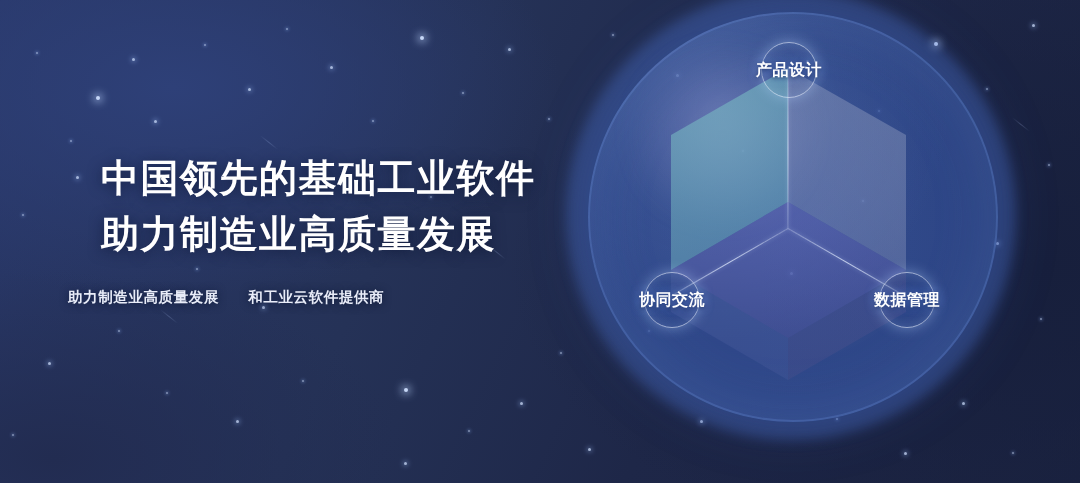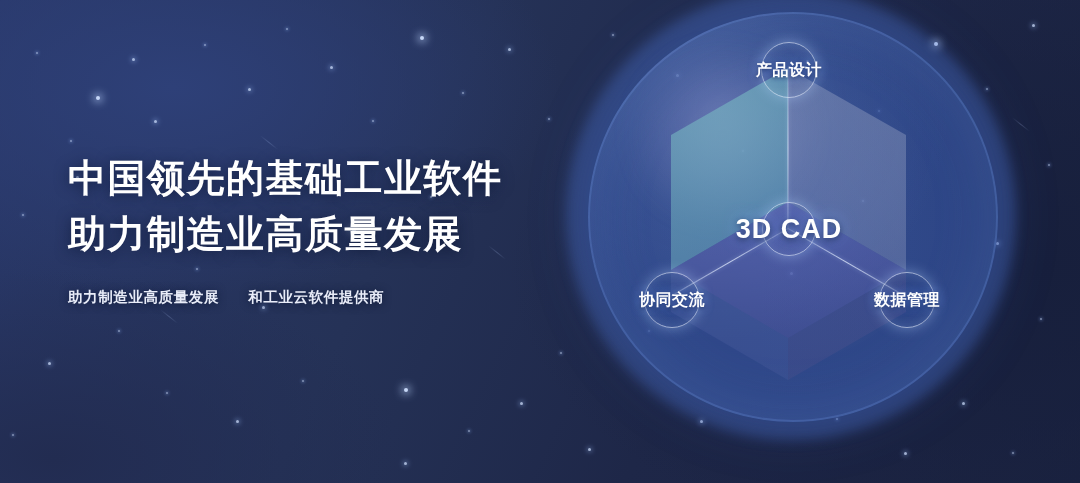--- a/index.html
+++ b/index.html
@@ -46,20 +46,21 @@
     width: 470px;
   }
   .headline {
     color: #ffffff;
     font-size: 38px;
     font-weight: bold;
     line-height: 56px;
     letter-spacing: 1.5px;
     text-shadow: 0 2px 14px rgba(10,20,50,.7);
     white-space: nowrap;
+    margin-left: 33px;
   }
   .subline {
     margin-top: 26px;
     color: #e8ecf8;
     font-size: 14.5px;
     font-weight: bold;
     letter-spacing: .6px;
     text-shadow: 0 1px 8px rgba(10,20,50,.8);
     white-space: nowrap;
   }
@@ -262,23 +263,20 @@
       <div class="face face-lower-right"></div>
     </div>
 
     <div class="link" style="left:212px; top:238px; width:160px; transform: rotate(-90deg);"></div>
     <div class="link" style="left:212px; top:238px; width:135px; transform: rotate(150deg);"></div>
     <div class="link" style="left:212px; top:238px; width:135px; transform: rotate(30deg);"></div>
 
     <div class="node node-top">
       <span class="node-label">产品设计</span>
     </div>
-    <div class="node node-center">
-      <span class="node-label">3D CAD</span>
-    </div>
     <div class="node node-br">
       <span class="node-label">数据管理</span>
     </div>
     <div class="node node-bl">
       <span class="node-label">协同交流</span>
     </div>
   </div>
 
 </div>
 

